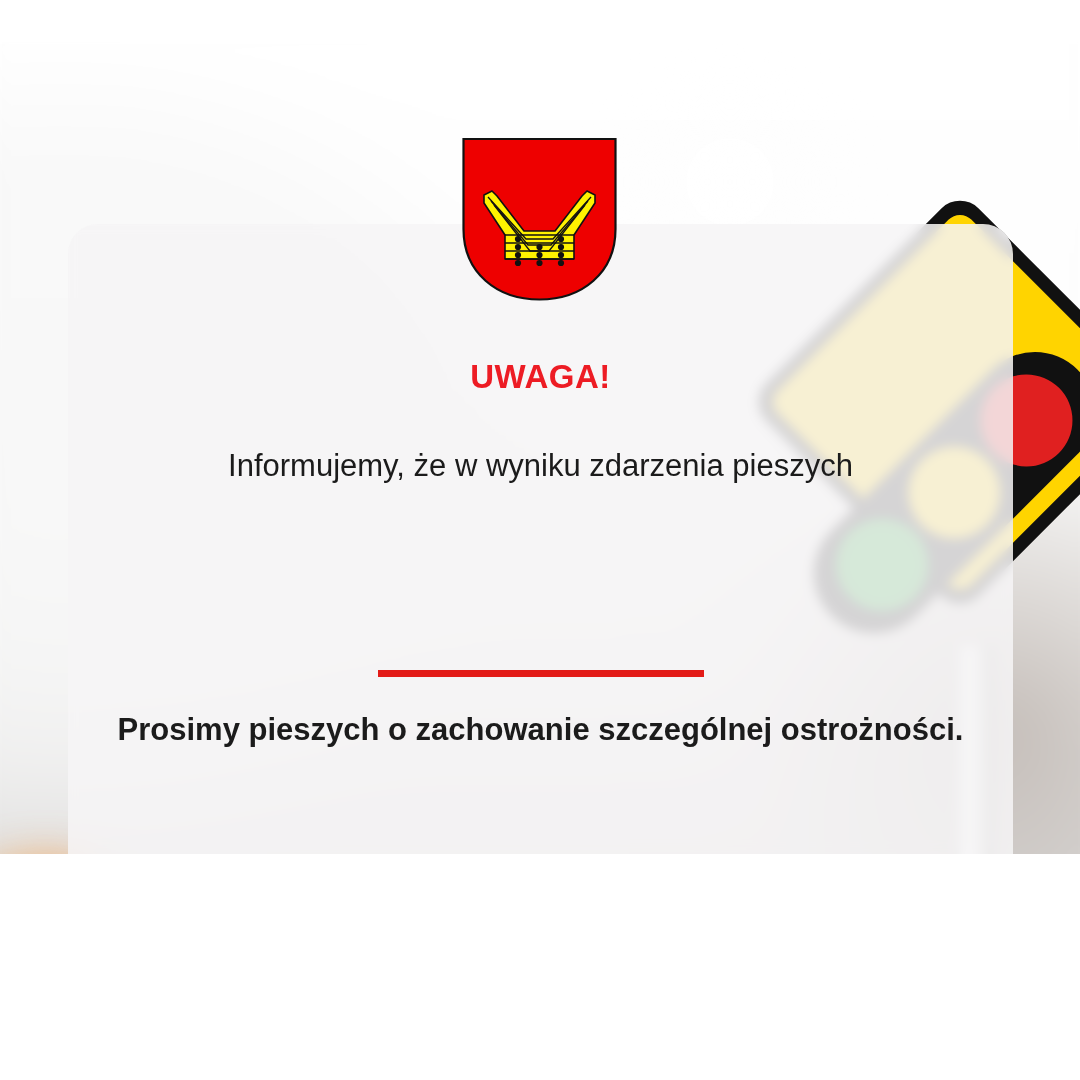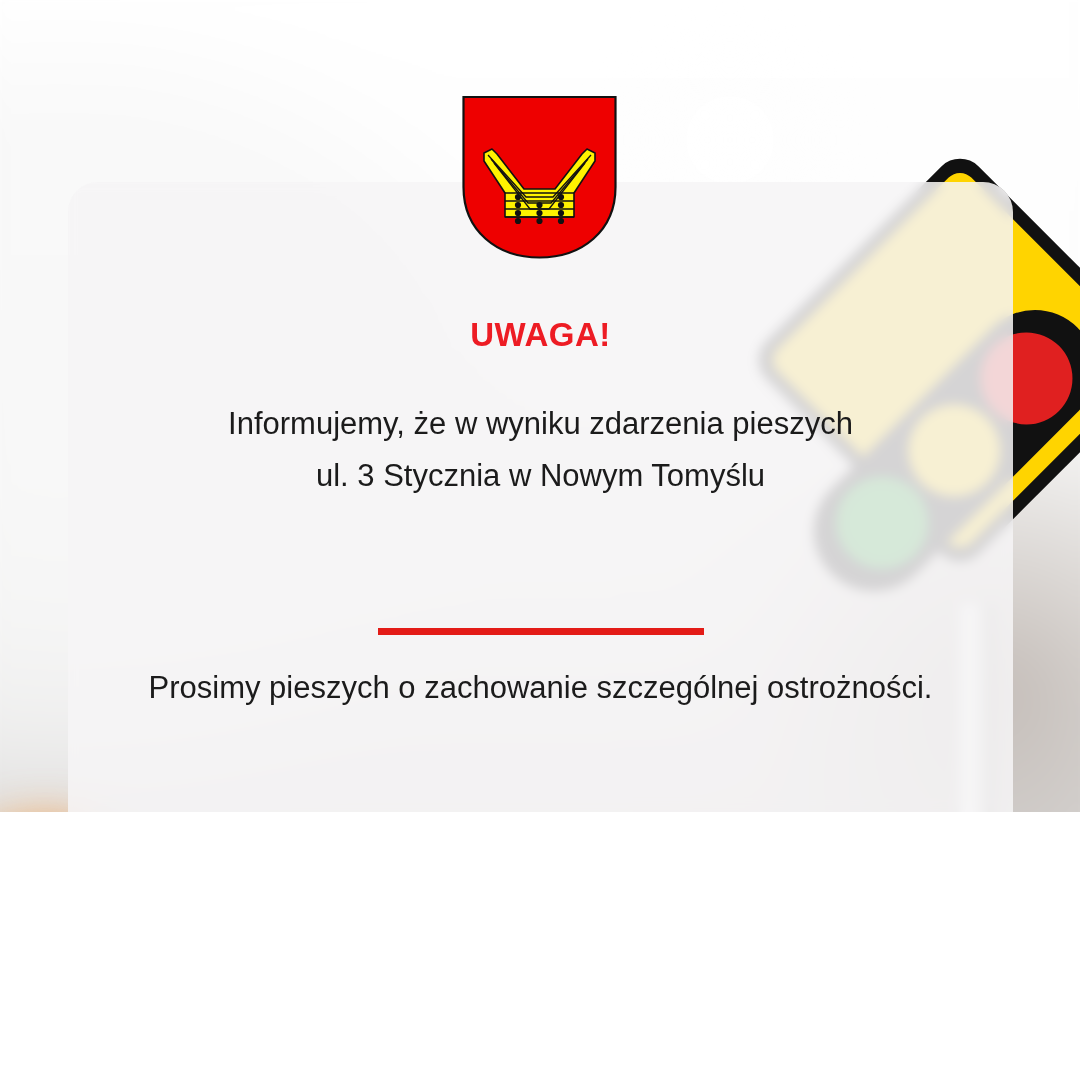--- a/index.html
+++ b/index.html
@@ -2,21 +2,21 @@
 <html><head>
 <meta charset="utf-8">
 <style>
   html,body{margin:0;padding:0;}
   body{
     width:1080px;height:1080px;overflow:hidden;
     font-family:"Liberation Sans","DejaVu Sans",sans-serif;
     background:#ffffff;
     position:relative;
   }
-  #stage{position:absolute;inset:0;width:1080px;height:812px;overflow:hidden;}
+  #stage{position:absolute;inset:0;width:1080px;height:812px;overflow:hidden;margin-top:42px;}
 
   
   .bg{position:absolute;inset:0;overflow:hidden;}
   .bg-base{
     position:absolute;left:-60px;top:-60px;width:1200px;height:1200px;
     background:
       radial-gradient(ellipse 520px 300px at 18% 97%, rgba(90,90,92,.85) 0%, rgba(150,150,150,.25) 60%, rgba(255,255,255,0) 78%),
       radial-gradient(ellipse 640px 260px at 62% 104%, rgba(120,120,122,.55) 0%, rgba(190,190,190,.2) 62%, rgba(255,255,255,0) 80%),
       radial-gradient(ellipse 420px 420px at 88% 62%, rgba(163,150,142,.55) 0%, rgba(220,216,212,.18) 60%, rgba(255,255,255,0) 80%),
       radial-gradient(ellipse 600px 500px at 10% 40%, rgba(248,248,248,1) 0%, rgba(245,245,245,.6) 60%, rgba(255,255,255,0) 85%),
@@ -94,21 +94,21 @@
   .body-lines{
     position:absolute;left:0;top:216px;width:945px;text-align:center;
     color:#1b1b1b;font-size:31px;line-height:52px;font-weight:400;
   }
   .body-lines .ln{display:block;white-space:nowrap;}
   .divider{
     position:absolute;left:310px;top:446px;width:326px;height:7px;background:#E31B17;
   }
   .closing{
     position:absolute;left:0;top:488px;width:945px;text-align:center;
-    color:#1b1b1b;font-size:31px;font-weight:400;white-space:nowrap;
+    color:#1b1b1b;font-size:31px;font-weight:700;white-space:nowrap;
   }
 </style>
 </head>
 <body>
 
 <div id="stage">
 
   <div class="bg">
     <div class="bg-base"></div>
     <div class="road-shadow"></div>
@@ -167,21 +167,20 @@
       </g>
     </svg>
   </div>
 
   <div class="content">
 
     <div class="alert-title">UWAGA!</div>
 
     <div class="body-lines">
       <span class="ln">Informujemy, że w wyniku zdarzenia pieszych</span>
-      <span class="ln">ul. 3 Stycznia w Nowym Tomyślu</span>
     </div>
 
     <div class="divider"></div>
 
     <div class="closing">Prosimy pieszych o zachowanie szczególnej ostrożności.</div>
 
   </div>
 
 </div>
 

